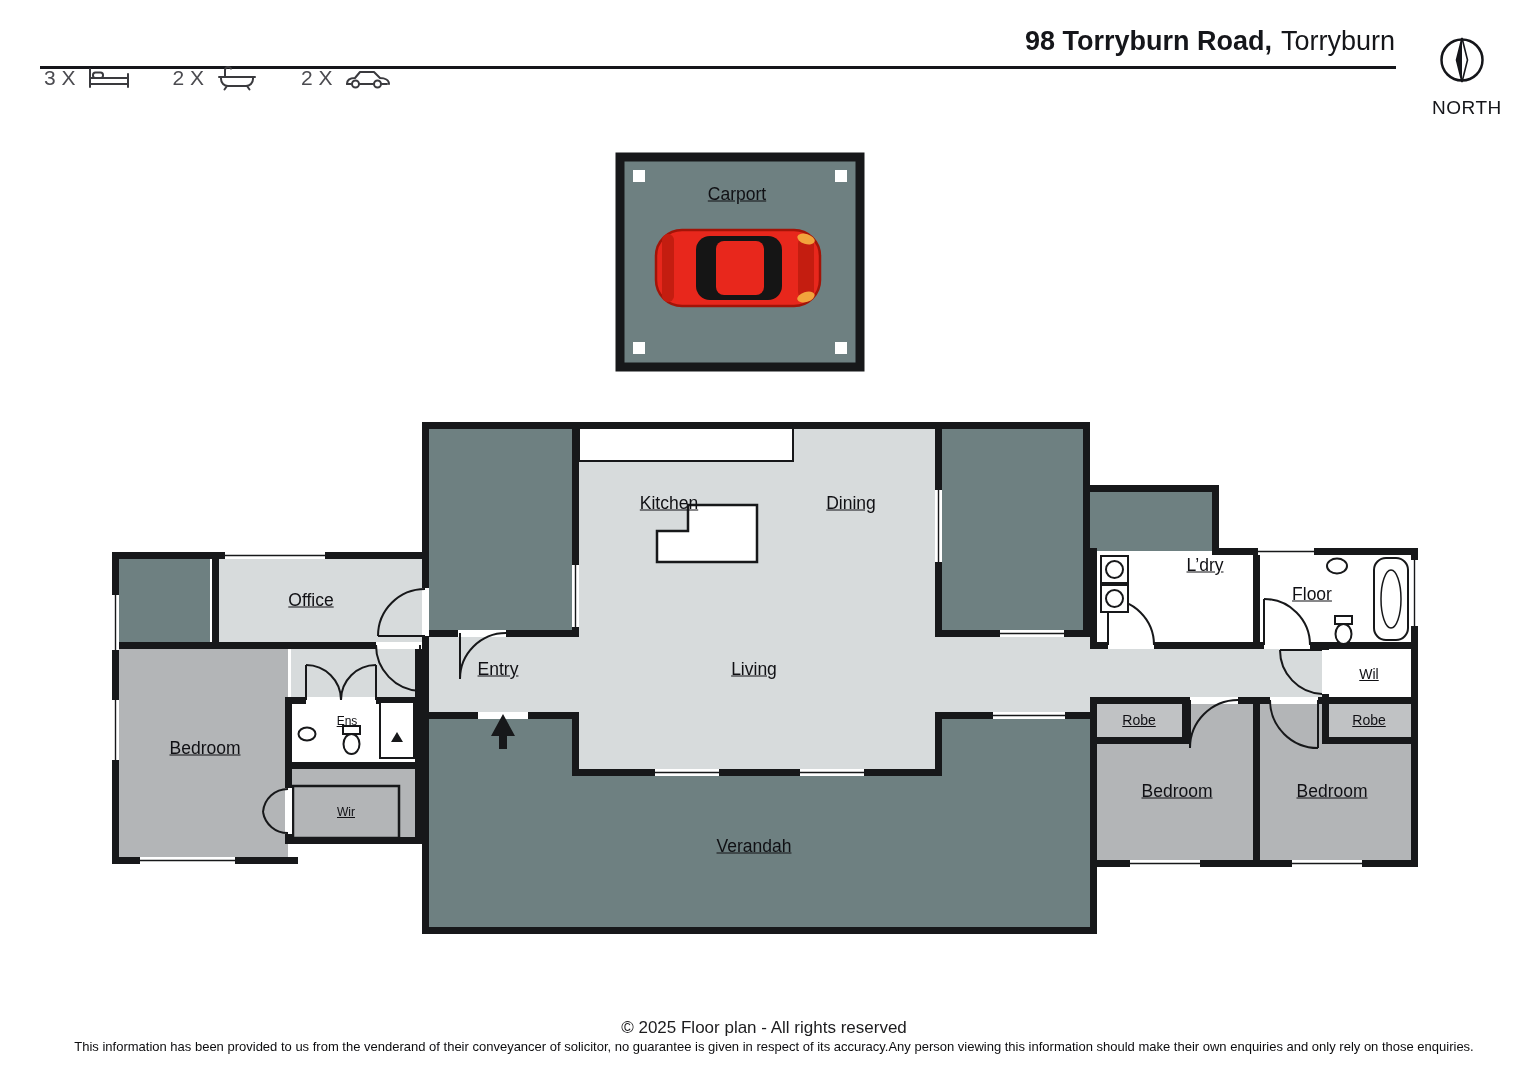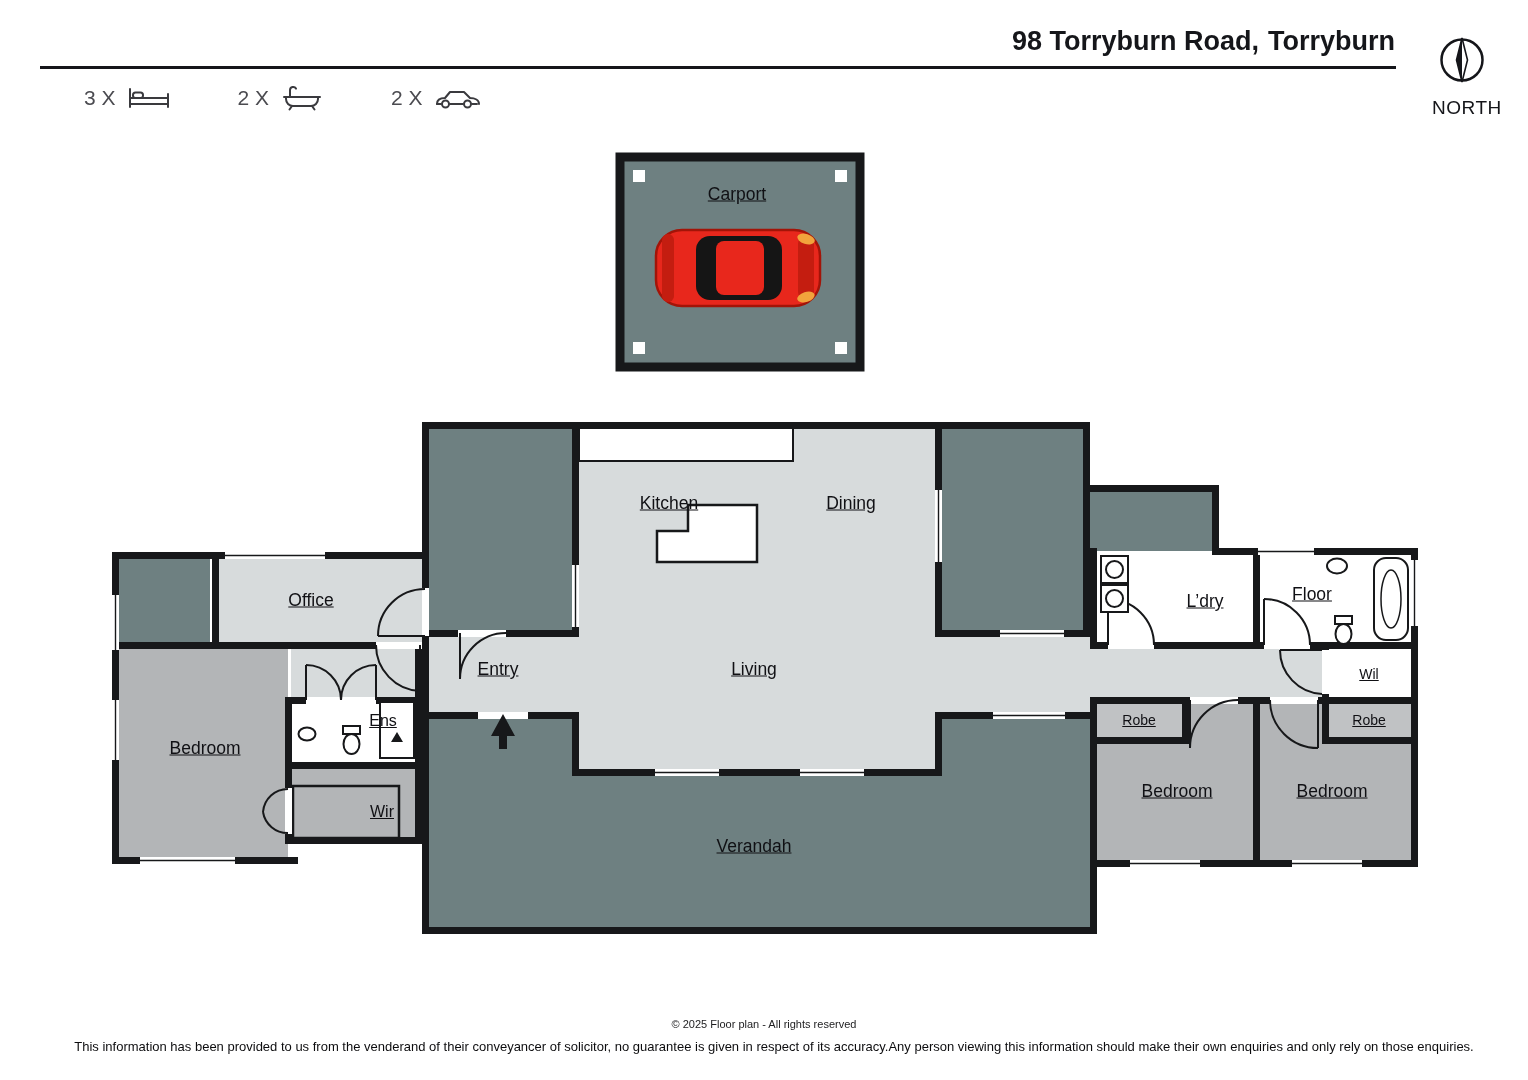--- a/index.html
+++ b/index.html
@@ -3,39 +3,39 @@
 <meta charset="utf-8">
 <style>
   html,body{margin:0;padding:0;}
   body{
     width:1528px;height:1080px;position:relative;overflow:hidden;
     background:#ffffff;font-family:"Liberation Sans",sans-serif;color:#15161a;
   }
   
   #title{position:absolute;top:26px;right:133px;font-size:27px;color:#15161a;white-space:nowrap;}
   #title .reg{font-weight:700;margin-right:9px;}
-  #title .bold{font-weight:700;}
+  #title .bold{font-weight:400;}
   #rule{position:absolute;left:40px;top:66px;width:1356px;height:2.5px;background:#15161a;}
   
-  #stats{position:absolute;left:44px;top:84px;display:flex;align-items:center;gap:67px;
-         font-size:21px;color:#4b4b50;margin-left:40px;}
+  #stats{position:absolute;left:44px;top:64px;display:flex;align-items:center;gap:42px;
+         font-size:21px;color:#4b4b50;}
   .stat{display:flex;align-items:center;gap:11px;}
   .stat svg{stroke:#3a3a3e;fill:none;stroke-width:2;stroke-linecap:round;stroke-linejoin:round;}
   
   #compass{position:absolute;left:1432px;top:34px;width:60px;text-align:center;}
   #compass .north{font-size:19px;margin-top:3px;letter-spacing:.5px;color:#15161a;}
   
   #plan{position:absolute;left:0;top:0;}
   
   .lbl{position:absolute;transform:translate(-50%,-50%);font-size:17.5px;color:#101014;white-space:nowrap;text-decoration:underline;}
-  .lbl.md{font-size:16px;margin-left:36px;}
+  .lbl.md{font-size:12px;}
   .lbl.sm{font-size:14px;}
   
   #footer-copy{position:absolute;left:0;top:1018px;width:100%;text-align:center;
-               font-size:11px;color:#1c1c1e;}
+               font-size:17px;color:#1c1c1e;}
   #footer-disc{position:absolute;left:0;top:1039px;width:100%;text-align:center;
                font-size:13px;color:#0d0d0f;padding-left:10px;}
 </style>
 </head>
 <body>
 
 <div id="title">
   <span class="reg">98 Torryburn Road,</span><span class="bold">Torryburn</span>
 </div>
 <div id="rule"></div>
@@ -273,21 +273,21 @@
     <ellipse cx="1343.5" cy="634" rx="8" ry="10"></ellipse>
   </g>
 </svg>
 
 <div class="lbl" style="left:737px;top:194px">Carport</div>
 <div class="lbl" style="left:669px;top:503px">Kitchen</div>
 <div class="lbl" style="left:851px;top:503px">Dining</div>
 <div class="lbl" style="left:311px;top:600px">Office</div>
 <div class="lbl" style="left:498px;top:669px">Entry</div>
 <div class="lbl" style="left:754px;top:669px">Living</div>
-<div class="lbl" style="left:1205px;top:601px">L’dry</div>
+<div class="lbl" style="left:1205px;top:565px">L’dry</div>
 <div class="lbl" style="left:1312px;top:594px">Floor</div>
 <div class="lbl sm" style="left:1369px;top:674px">Wil</div>
 <div class="lbl md" style="left:347px;top:721px">Ens</div>
 <div class="lbl sm" style="left:1139px;top:720px">Robe</div>
 <div class="lbl sm" style="left:1369px;top:720px">Robe</div>
 <div class="lbl" style="left:205px;top:748px">Bedroom</div>
 <div class="lbl" style="left:1177px;top:791px">Bedroom</div>
 <div class="lbl" style="left:1332px;top:791px">Bedroom</div>
 <div class="lbl md" style="left:346px;top:812px">Wir</div>
 <div class="lbl" style="left:754px;top:846px">Verandah</div>

